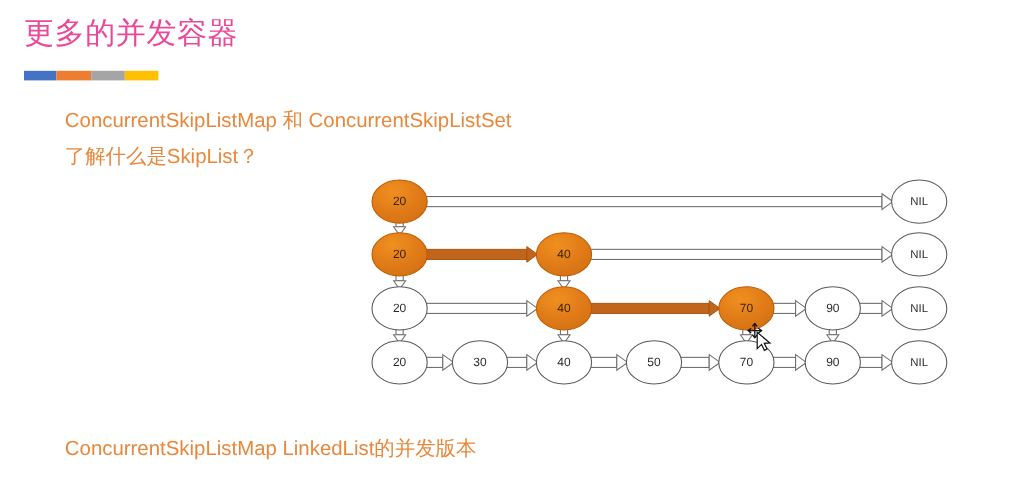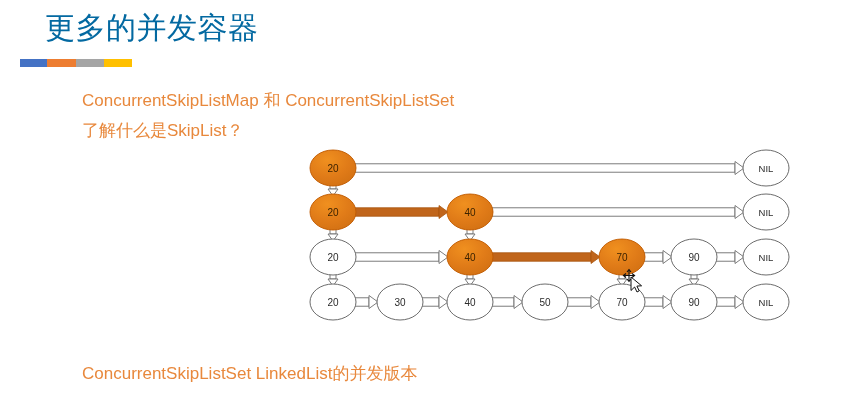--- a/index.html
+++ b/index.html
@@ -14,26 +14,25 @@
     overflow: hidden;
     font-family: "Liberation Sans", "DejaVu Sans", sans-serif;
     -webkit-font-smoothing: antialiased;
   }
 
   
   #slide-title {
     position: absolute;
     left: 20px;
     top: 10px;
-    font-size: 30px;
+    font-size: 25px;
     line-height: 36px;
-    color: #0369a1;
+    color: #ec4899;
     letter-spacing: 0.5px;
     white-space: nowrap;
-    margin-left: 25px;
   }
 
   #accent-bar {
     position: absolute;
     left: 20px;
     top: 59px;
     width: 112px;
     height: 8px;
     display: flex;
   }
@@ -43,21 +42,20 @@
   #accent-bar .seg.s2 { width: 25%; }
   #accent-bar .seg.s3 { width: 25%; }
 
   
   .body-line {
     position: absolute;
     color: #E8883C;
     font-size: 17px;
     line-height: 22px;
     white-space: nowrap;
-    margin-left: 28px;
   }
   #line-skiplist-classes { left: 54px; top: 90px; }
   #line-skiplist-question { left: 54px; top: 120px; }
   #line-linkedqueue      { left: 54px; top: 363px; }
 
   
   #skiplist-diagram {
     position: absolute;
     left: 0;
     top: 0;
@@ -108,21 +106,21 @@
   <span class="seg s0" style="background: rgb(68, 114, 196);"></span>
   <span class="seg s1" style="background: rgb(237, 125, 49);"></span>
   <span class="seg s2" style="background: rgb(165, 165, 165);"></span>
   <span class="seg s3" style="background: rgb(255, 192, 0);"></span>
 </div>
 
 <div class="body-line" id="line-skiplist-classes">ConcurrentSkipListMap  和 ConcurrentSkipListSet</div>
 
 <div class="body-line" id="line-skiplist-question">了解什么是SkipList？</div>
 
-<div class="body-line" id="line-linkedqueue">ConcurrentSkipListSet  LinkedList的并发版本</div>
+<div class="body-line" id="line-linkedqueue">ConcurrentSkipListMap  LinkedList的并发版本</div>
 
 <div id="skiplist-diagram">
   <svg width="860" height="409" viewBox="0 0 860 409" xmlns="http://www.w3.org/2000/svg">
     <defs>
       <radialGradient id="gradOrange" cx="38%" cy="28%" r="85%">
         <stop offset="0%" stop-color="#F0901F"></stop>
         <stop offset="55%" stop-color="#E07B18"></stop>
         <stop offset="100%" stop-color="#D06F12"></stop>
       </radialGradient>
     </defs>

